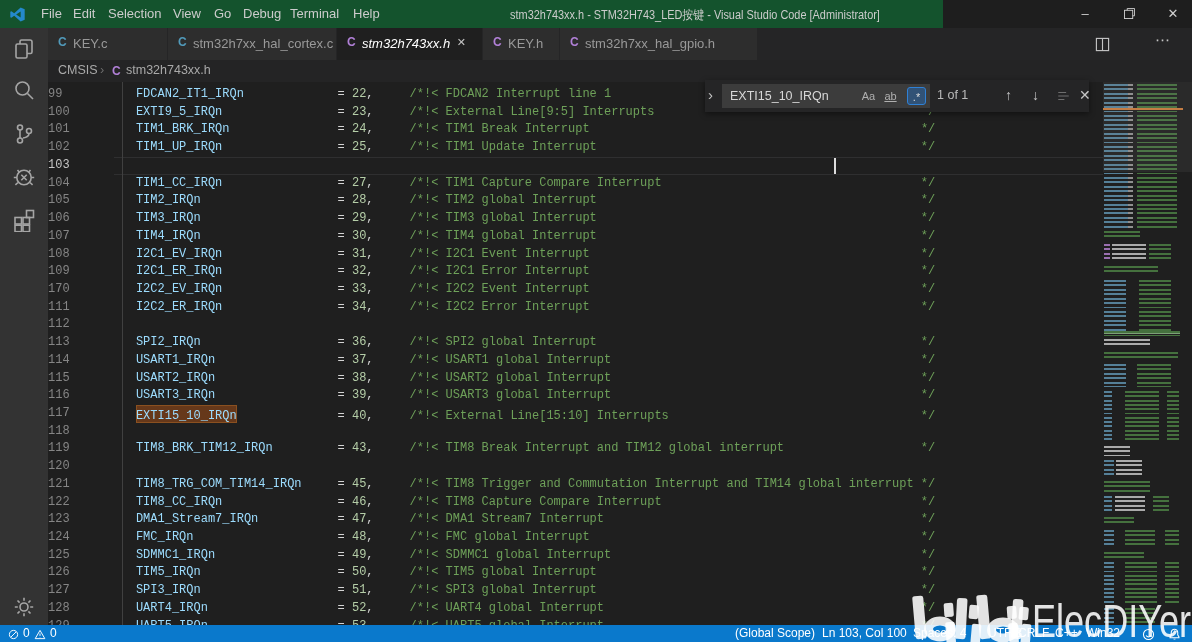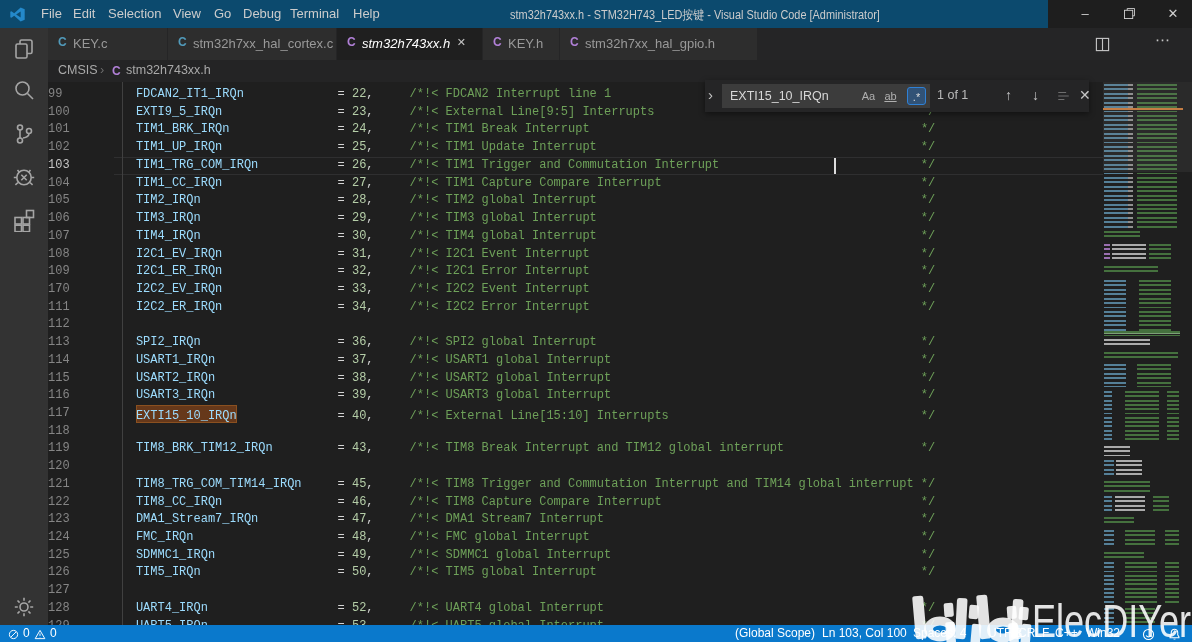--- a/index.html
+++ b/index.html
@@ -1,16 +1,16 @@
 <!DOCTYPE html>
 <html><head><meta charset="utf-8"><style>
 *{margin:0;padding:0;box-sizing:border-box}
 html,body{width:1192px;height:642px;overflow:hidden;background:#1e1e1e;font-family:"Liberation Sans",sans-serif}
 #page{position:relative;width:1192px;height:642px;overflow:hidden}
-#titlebar{position:absolute;left:0;top:0;width:1048px;height:28px;background:#0c4a6e;color:#cccccc;font-size:13px}
+#titlebar{position:absolute;left:0;top:0;width:943px;height:28px;background:#14532d;color:#cccccc;font-size:13px}
 .mi{position:absolute;top:6px}
 #wtitle{position:absolute;top:6.5px;left:395px;width:600px;text-align:center;color:#cccccc;font-size:12.5px;white-space:nowrap;transform:scaleX(0.873);transform-origin:50% 50%}
 #wctl span{position:absolute;top:0;width:46px;height:28px;text-align:center;line-height:28px;color:#d0d0d0;font-size:13px}
 #tabbar{position:absolute;left:48px;top:28px;width:1144px;height:32px;background:#252526}
 .tab{position:absolute;top:0;height:32px;background:#2d2d2d;border-right:1px solid #252526;color:#999999;font-size:13px;white-space:nowrap}
 .tab.act{background:#1f1f1f;color:#ffffff}
 .fic{position:absolute;left:10px;top:7px;font-weight:700;font-size:12px}
 .tl{position:absolute;left:25px;top:8px}
 .tl.it{font-style:italic}
 .tx{position:absolute;right:16px;top:8px;color:#c5c5c5;font-size:11px}
@@ -138,21 +138,20 @@
    <div class="ln" style="top:-13.70px"><span class="id">  FDCAN2_IT0_IRQn</span>             <span class="op">= </span><span class="nu">21</span><span class="op">,</span>     <span class="cm">/*!&lt; FDCAN2 Interrupt line 0                                           */</span></div>
 <div class="gn" style="top:-13.70px">98</div>
 <div class="ln" style="top:4.02px"><span class="id">  FDCAN2_IT1_IRQn</span>             <span class="op">= </span><span class="nu">22</span><span class="op">,</span>     <span class="cm">/*!&lt; FDCAN2 Interrupt line 1                                           */</span></div>
 <div class="gn" style="top:4.02px">99</div>
 <div class="ln" style="top:21.74px"><span class="id">  EXTI9_5_IRQn</span>                <span class="op">= </span><span class="nu">23</span><span class="op">,</span>     <span class="cm">/*!&lt; External Line[9:5] Interrupts                                     */</span></div>
 <div class="gn" style="top:21.74px">100</div>
 <div class="ln" style="top:39.46px"><span class="id">  TIM1_BRK_IRQn</span>               <span class="op">= </span><span class="nu">24</span><span class="op">,</span>     <span class="cm">/*!&lt; TIM1 Break Interrupt                                              */</span></div>
 <div class="gn" style="top:39.46px">101</div>
 <div class="ln" style="top:57.18px"><span class="id">  TIM1_UP_IRQn</span>                <span class="op">= </span><span class="nu">25</span><span class="op">,</span>     <span class="cm">/*!&lt; TIM1 Update Interrupt                                             */</span></div>
 <div class="gn" style="top:57.18px">102</div>
-<div class="ln" style="top:74.90px"><span class="id">  TIM1_TRG_COM_IRQn</span>           <span class="op">= </span><span class="nu">26</span><span class="op">,</span>     <span class="cm">/*!&lt; TIM1 Trigger and Commutation Interrupt                            */</span></div>
 <div class="gn cur" style="top:74.90px">103</div>
 <div class="ln" style="top:92.62px"><span class="id">  TIM1_CC_IRQn</span>                <span class="op">= </span><span class="nu">27</span><span class="op">,</span>     <span class="cm">/*!&lt; TIM1 Capture Compare Interrupt                                    */</span></div>
 <div class="gn" style="top:92.62px">104</div>
 <div class="ln" style="top:110.34px"><span class="id">  TIM2_IRQn</span>                   <span class="op">= </span><span class="nu">28</span><span class="op">,</span>     <span class="cm">/*!&lt; TIM2 global Interrupt                                             */</span></div>
 <div class="gn" style="top:110.34px">105</div>
 <div class="ln" style="top:128.06px"><span class="id">  TIM3_IRQn</span>                   <span class="op">= </span><span class="nu">29</span><span class="op">,</span>     <span class="cm">/*!&lt; TIM3 global Interrupt                                             */</span></div>
 <div class="gn" style="top:128.06px">106</div>
 <div class="ln" style="top:145.78px"><span class="id">  TIM4_IRQn</span>                   <span class="op">= </span><span class="nu">30</span><span class="op">,</span>     <span class="cm">/*!&lt; TIM4 global Interrupt                                             */</span></div>
 <div class="gn" style="top:145.78px">107</div>
 <div class="ln" style="top:163.50px"><span class="id">  I2C1_EV_IRQn</span>                <span class="op">= </span><span class="nu">31</span><span class="op">,</span>     <span class="cm">/*!&lt; I2C1 Event Interrupt                                              */</span></div>
@@ -183,20 +182,21 @@
 <div class="ln" style="top:411.58px"><span class="id">  TIM8_CC_IRQn</span>                <span class="op">= </span><span class="nu">46</span><span class="op">,</span>     <span class="cm">/*!&lt; TIM8 Capture Compare Interrupt                                    */</span></div>
 <div class="gn" style="top:411.58px">122</div>
 <div class="ln" style="top:429.30px"><span class="id">  DMA1_Stream7_IRQn</span>           <span class="op">= </span><span class="nu">47</span><span class="op">,</span>     <span class="cm">/*!&lt; DMA1 Stream7 Interrupt                                            */</span></div>
 <div class="gn" style="top:429.30px">123</div>
 <div class="ln" style="top:447.02px"><span class="id">  FMC_IRQn</span>                    <span class="op">= </span><span class="nu">48</span><span class="op">,</span>     <span class="cm">/*!&lt; FMC global Interrupt                                              */</span></div>
 <div class="gn" style="top:447.02px">124</div>
 <div class="ln" style="top:464.74px"><span class="id">  SDMMC1_IRQn</span>                 <span class="op">= </span><span class="nu">49</span><span class="op">,</span>     <span class="cm">/*!&lt; SDMMC1 global Interrupt                                           */</span></div>
 <div class="gn" style="top:464.74px">125</div>
 <div class="ln" style="top:482.46px"><span class="id">  TIM5_IRQn</span>                   <span class="op">= </span><span class="nu">50</span><span class="op">,</span>     <span class="cm">/*!&lt; TIM5 global Interrupt                                             */</span></div>
 <div class="gn" style="top:482.46px">126</div>
+<div class="ln" style="top:500.18px"><span class="id">  SPI3_IRQn</span>                   <span class="op">= </span><span class="nu">51</span><span class="op">,</span>     <span class="cm">/*!&lt; SPI3 global Interrupt                                             */</span></div>
 <div class="gn" style="top:500.18px">127</div>
 <div class="ln" style="top:517.90px"><span class="id">  UART4_IRQn</span>                  <span class="op">= </span><span class="nu">52</span><span class="op">,</span>     <span class="cm">/*!&lt; UART4 global Interrupt                                            */</span></div>
 <div class="gn" style="top:517.90px">128</div>
 <div class="ln" style="top:535.62px"><span class="id">  UART5_IRQn</span>                  <span class="op">= </span><span class="nu">53</span><span class="op">,</span>     <span class="cm">/*!&lt; UART5 global Interrupt                                            */</span></div>
 <div class="gn" style="top:535.62px">129</div>
    <div id="cursor"></div>
    <div id="minimap">
         <div style="position:absolute;left:1px;top:2.0px;width:24px;height:144.0px;background:repeating-linear-gradient(to bottom,#558098 0 1.9px,transparent 1.9px 4.43px)"></div>
         <div style="position:absolute;left:25px;top:2.0px;width:5px;height:144.0px;background:repeating-linear-gradient(to bottom,#8f8f8f 0 1.9px,transparent 1.9px 4.43px)"></div>
         <div style="position:absolute;left:34px;top:2.0px;width:40px;height:144.0px;background:repeating-linear-gradient(to bottom,#45713e 0 1.9px,transparent 1.9px 4.43px)"></div>

